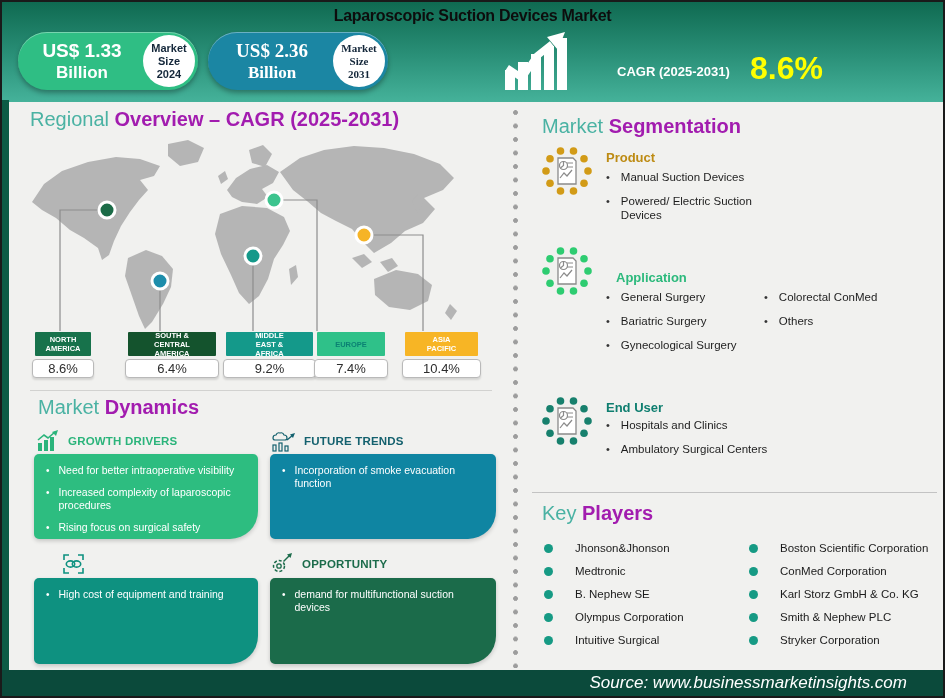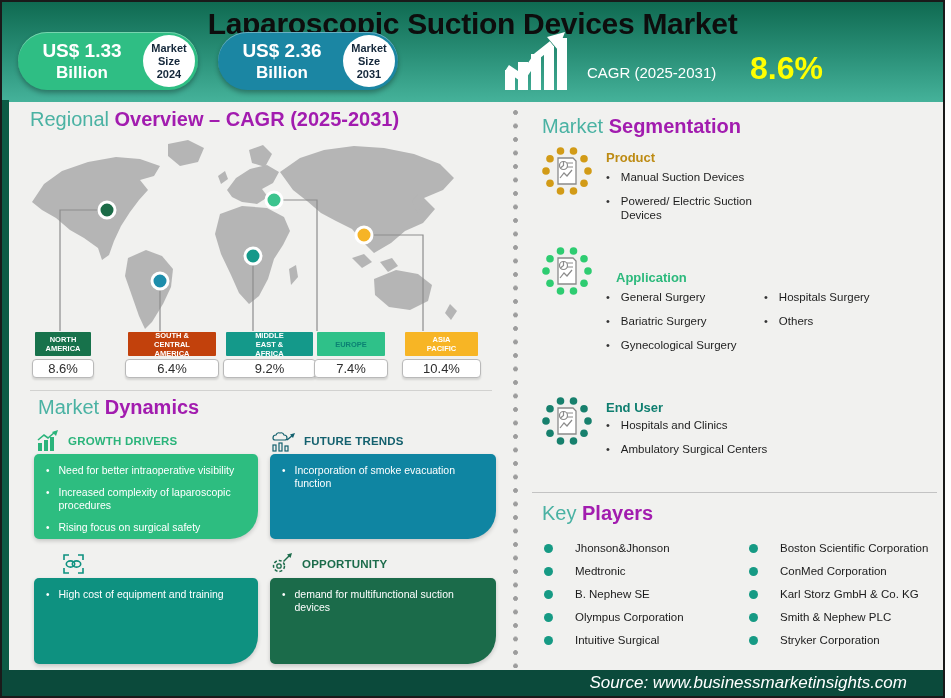--- a/index.html
+++ b/index.html
@@ -4,54 +4,54 @@
 <style>
   * { margin:0; padding:0; box-sizing:border-box; }
   body { background:#ffffff; font-family:"Liberation Sans", sans-serif; }
   .container { position:relative; width:951px; height:698px; background:#ffffff; overflow:hidden; }
   .frame { position:absolute; left:0; top:0; width:945px; height:698px; border:2px solid #1a1a1a; background:#f1f1ef; }
 
   
   .header { position:absolute; left:0; top:0; width:941px; height:100px;
             background:linear-gradient(180deg,#0f6a51 0%,#2b9179 55%,#45b29a 100%); }
   .title { position:absolute; left:0; top:5px; width:941px; text-align:center;
-           font-size:30px; font-weight:600; color:#0d0d0d; letter-spacing:-0.3px; }
+           font-size:16px; font-weight:600; color:#0d0d0d; letter-spacing:-0.3px; }
   .pill { position:absolute; top:30px; height:58px; border-radius:29px;
           display:flex; align-items:center; box-shadow:0 3px 5px rgba(0,0,0,.3), inset 0 1px 0 rgba(255,255,255,.35); }
   .pill1 { left:16px; width:180px; background:#2fbe84; }
-  .pill2 { left:216px; width:180px; background:#1b86a3; }
+  .pill2 { left:206px; width:180px; background:#1b86a3;font-family:Liberation Serif, serif; }
   .pill-text { width:112px; text-align:center; color:#fff; font-weight:bold; margin-left:8px; }
   .amount { font-size:19px; }
   .unit { font-size:17px; margin-top:1px; }
   .badge { position:absolute; right:3px; top:3px; width:52px; height:52px; border-radius:50%;
            background:#fff; color:#14273a; font-weight:bold; font-size:11px; line-height:13px;
            display:flex; flex-direction:column; align-items:center; justify-content:center; }
   .cagr-icon { position:absolute; left:503px; top:30px; }
-  .cagr-label { position:absolute; left:585px; top:62px; color:#fff; font-weight:normal; font-size:15px; }
+  .cagr-label { position:absolute; left:615px; top:62px; color:#fff; font-weight:bold; font-size:13px; }
   .cagr-value { position:absolute; left:748px; top:48px; color:#ffff00; font-weight:bold; font-size:32px; }
 
   .stripe { position:absolute; left:0; top:98px; width:7px; height:571px; background:#0c5b45; }
   .footer { position:absolute; left:0; top:668px; width:941px; height:26px; background:#0b4a3b;
             color:#fff; font-style:italic; font-size:17px; line-height:26px; text-align:right; padding-right:36px; }
 
   
   .sec-head { position:absolute; font-size:20px; white-space:nowrap; }
   .sec-head .light { color:#4ab2a3; font-weight:400; }
   .sec-head .bold  { color:#a21caf; font-weight:700; }
 
   
   .map-svg { position:absolute; left:20px; top:136px; }
   .region { position:absolute; top:330px; }
   .region-label { height:24px; margin:0 auto; border-radius:1px; color:#fff; font-size:7.5px; font-weight:bold;
                   line-height:9px; display:flex; align-items:center; justify-content:center; text-align:center; padding:1px 19px; }
   .region-value { margin-top:3px; height:19px; background:#fff; border:1.5px solid #b9b9b9; border-radius:4px;
                   font-size:13px; color:#2d2d2d; display:flex; align-items:center; justify-content:center;
                   box-shadow:0 2px 2px rgba(0,0,0,.12); }
   .r0 { left:30px; width:62px; }  .r0 .region-label { width:56px; background:#17724b; }
-  .r1 { left:123px; width:94px; } .r1 .region-label { width:88px; background:#c2410c; }
+  .r1 { left:123px; width:94px; } .r1 .region-label { width:88px; background:#14532d; }
   .r2 { left:221px; width:93px; } .r2 .region-label { width:87px; background:#14998a; }
   .r3 { left:312px; width:74px; } .r3 .region-label { width:68px; background:#2fc189; color:#0b8173; }
   .r3 .region-label { color:#0b8173; }
   .r4 { left:400px; width:79px; } .r4 .region-label { width:73px; background:#f7b525; }
   .hr-left { position:absolute; left:28px; top:388px; width:462px; height:1px; background:#d2d2d0; }
 
   
   .qhead { position:absolute; display:flex; align-items:center; gap:9px; }
   .qhead .qlabel { font-size:11.5px; font-weight:bold; letter-spacing:.2px; }
   .qh1 { left:34px; top:428px; }  .qh1 .qlabel { color:#2bb47b; }
@@ -347,21 +347,21 @@
           <span>Bariatric Surgery</span>
         </li>
       <li>
           <span class="dot">•</span>
           <span>Gynecological Surgery</span>
         </li>
     </ul>
     <ul class="seg-list" style="left:762px; top:288px; width:170px;">
       <li>
           <span class="dot">•</span>
-          <span>Hospitals Surgery</span>
+          <span>Colorectal ConMed</span>
         </li>
       <li>
           <span class="dot">•</span>
           <span>Others</span>
         </li>
     </ul>
 
     <svg class="seg-icon" style="left:538px; top:392px; color:#17806d" width="54" height="54" viewBox="0 0 54 54">
       <use href="#dotring"></use>
         <use href="#docglyph"></use>

